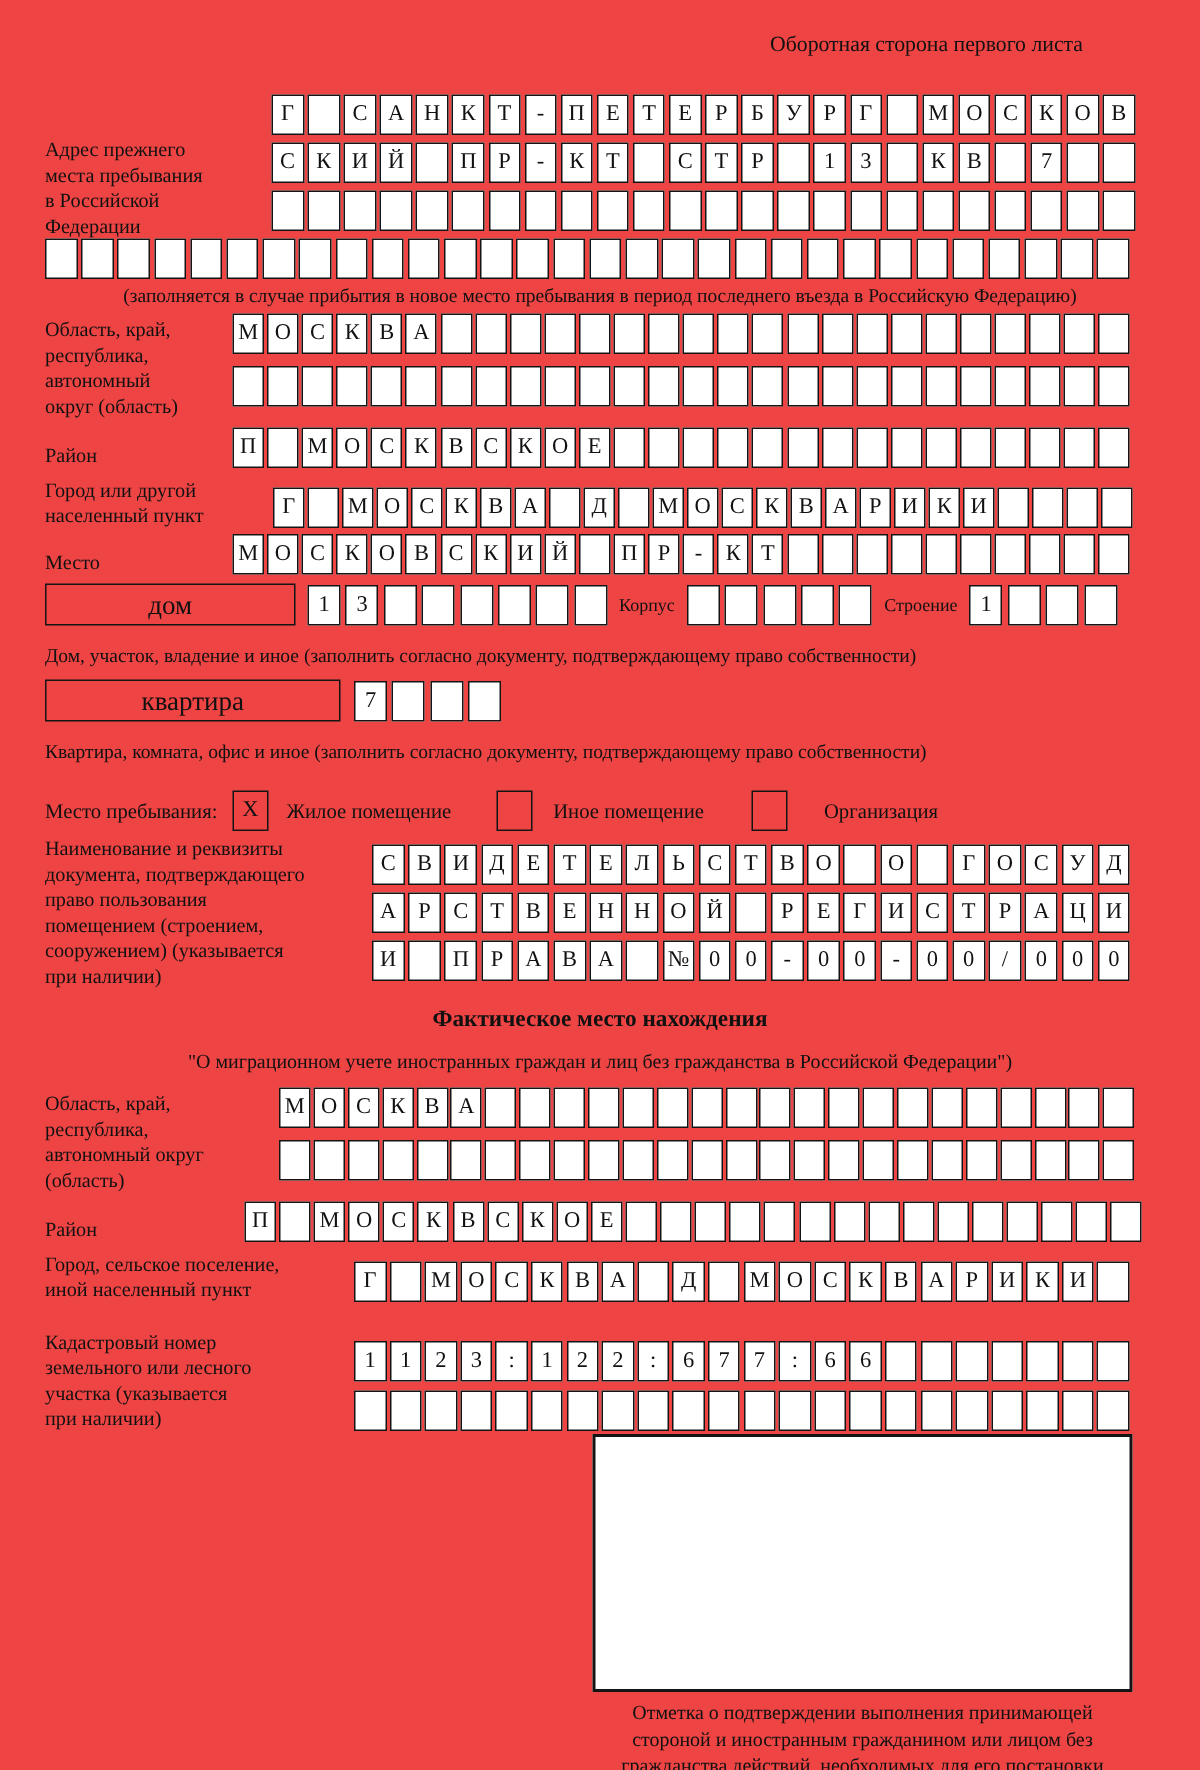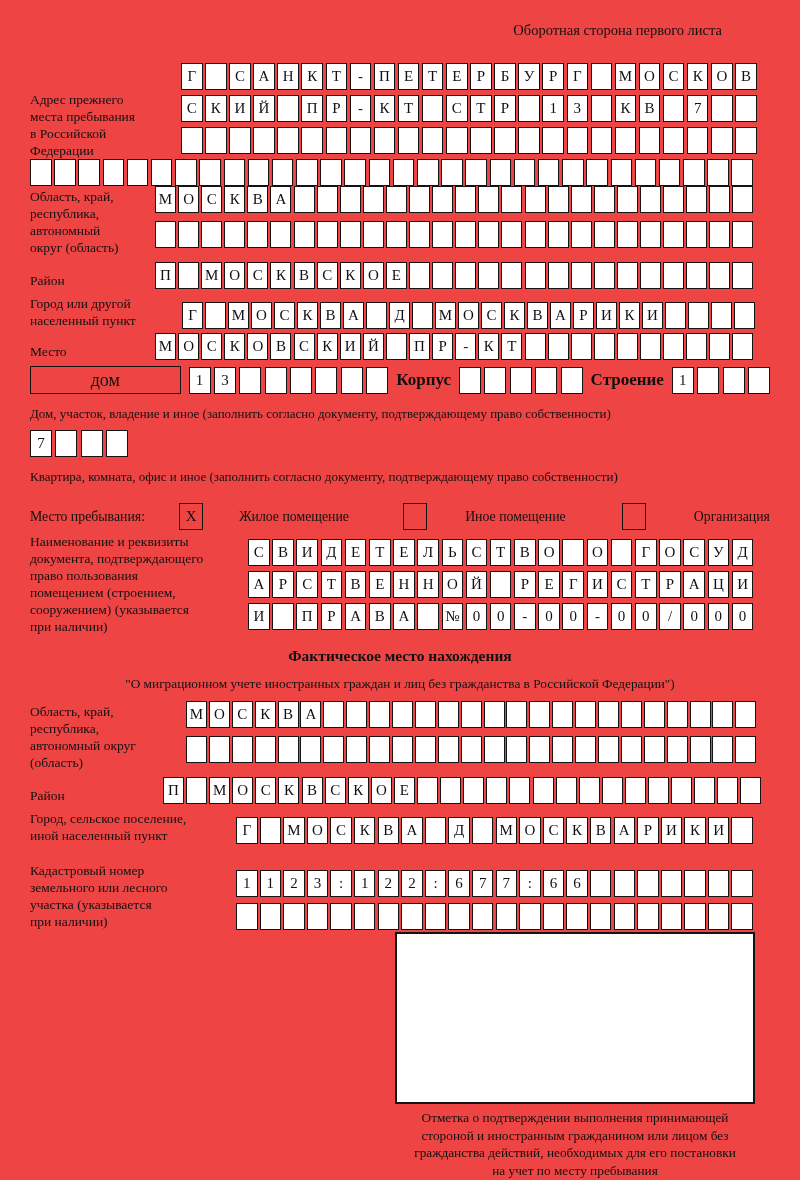--- a/index.html
+++ b/index.html
@@ -34,26 +34,26 @@
   .g25f{--cw:21px;--gap:1.9px;}
   .g22{--cw:21.5px;--gap:2.1px;}
   .gh{--cw:22px;--gap:3.4px;}
   .caption{font-size:13px;line-height:16px;margin-top:12px;}
   .caption.center{text-align:center;}
   .sec-title{text-align:center;font-weight:bold;font-size:15.5px;margin:6px 0 8px 0;}
   .widebox{
     height:28px;box-sizing:border-box;border:1.7px solid #141414;
     display:flex;align-items:center;justify-content:center;font-size:18px;
   }
-  .inline-label{font-size:17px;margin:0 8px;white-space:nowrap;font-weight:bold;}
+  .inline-label{font-size:12px;margin:0 8px;white-space:nowrap;}
   .checkbox{
     width:24px;height:27px;box-sizing:border-box;border:1.6px solid #141414;
     display:flex;align-items:center;justify-content:center;font-size:15px;flex:0 0 auto;
   }
-  .stay-row{display:flex;align-items:center;margin:18px 0 3px 0;justify-content:space-between;}
+  .stay-row{display:flex;align-items:center;margin:18px 0 3px 0;}
   .opt-label{font-size:13.8px;white-space:nowrap;}
   .stamp-box{
     width:360px;height:172px;box-sizing:border-box;border:2px solid #141414;
     margin-left:365px;margin-top:2px;background:#fff;
   }
   .stamp-note{
     width:430px;margin-left:330px;margin-top:5px;
     text-align:center;font-size:13.3px;line-height:17.5px;white-space:pre-line;font-weight:500;
   }
   .fact-note{text-align:center;font-size:13.3px;line-height:18px;}
@@ -179,20 +179,21 @@
       <span class="cell"></span>
       <span class="cell"></span>
       <span class="cell"></span>
       <span class="cell"></span>
       <span class="cell"></span>
       <span class="cell"></span>
       <span class="cell"></span>
       <span class="cell"></span>
       <span class="cell"></span>
     </div>
+  <div class="caption center mb4" style="margin-top:3px">(заполняется в случае прибытия в новое место пребывания в период последнего въезда в Российскую Федерацию)</div>
 
 
   <div class="form-row mb6">
     <div class="label" style="width:125px">Область, край,
 республика,
 автономный
 округ (область)</div>
     <div class="rows gap8">
       <div class="grid g26">
           <span class="cell">М</span>
@@ -373,20 +374,21 @@
     <div class="grid gh">
         <span class="cell">1</span>
         <span class="cell"></span>
         <span class="cell"></span>
         <span class="cell"></span>
       </div>
   </div>
   <div class="caption mb8">Дом, участок, владение и иное (заполнить согласно документу, подтверждающему право собственности)</div>
 
   <div class="form-row mb4" style="align-items:center">
+    <div class="widebox" style="width:197px;margin-right:9px">квартира</div>
     <div class="grid gh">
         <span class="cell">7</span>
         <span class="cell"></span>
         <span class="cell"></span>
         <span class="cell"></span>
       </div>
   </div>
   <div class="caption mb8">Квартира, комната, офис и иное (заполнить согласно документу, подтверждающему право собственности)</div>
 
   <div class="stay-row">

